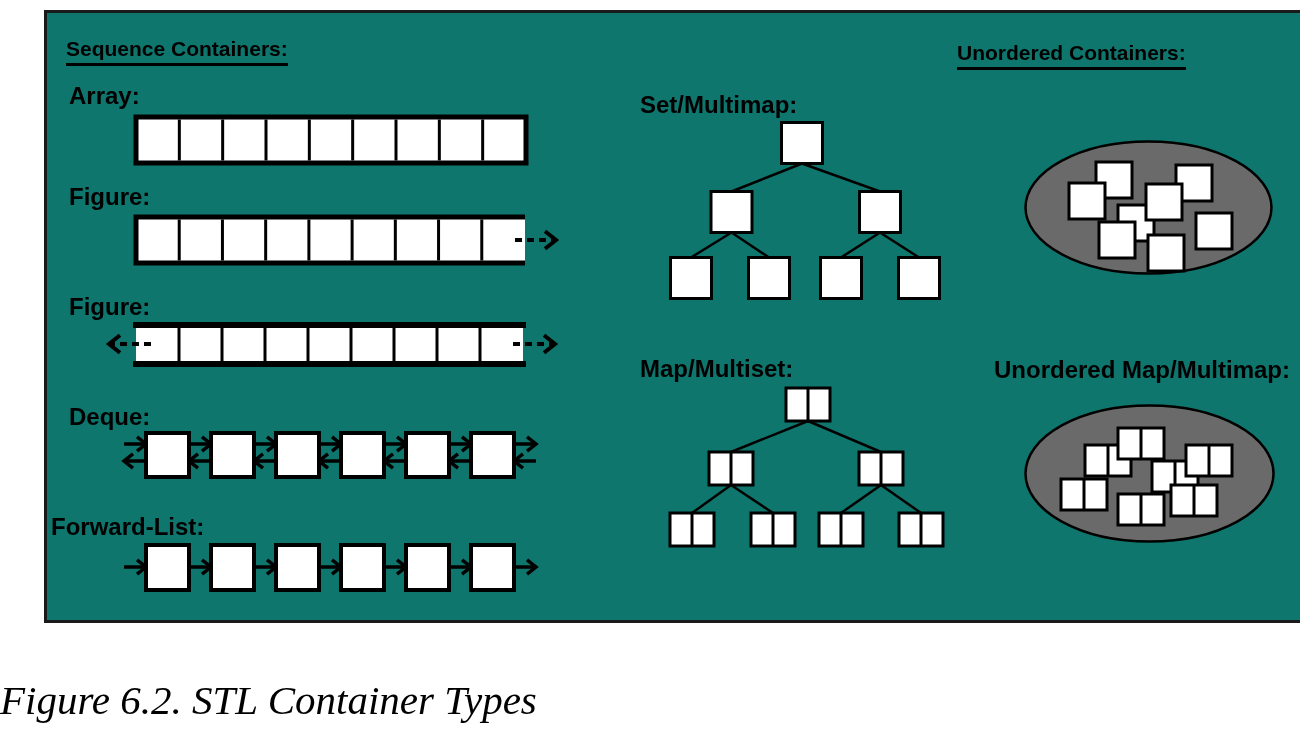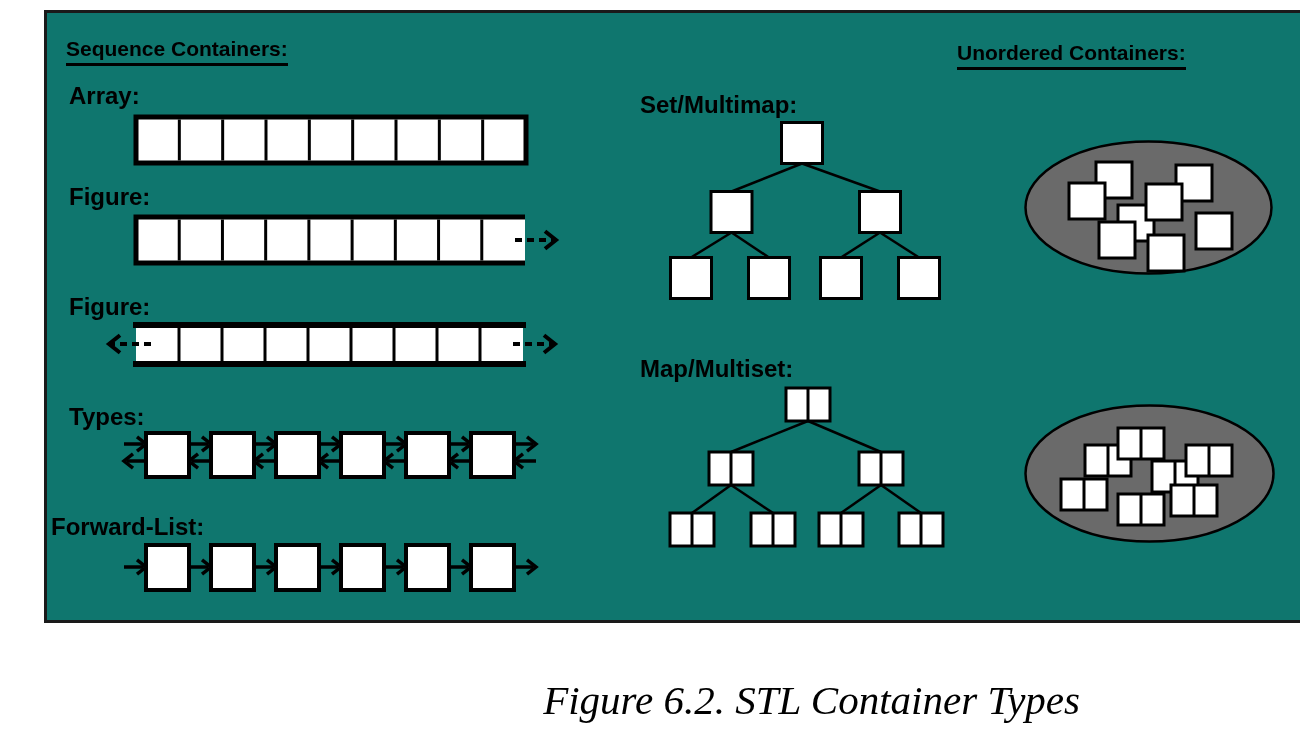--- a/index.html
+++ b/index.html
@@ -15,21 +15,21 @@
   .heading{
     position:absolute;font-weight:bold;font-size:21px;line-height:24px;
     white-space:nowrap;border-bottom:3px solid #000;padding-bottom:2px;
   }
   .lbl{
     position:absolute;font-weight:bold;font-size:24px;line-height:23px;
     white-space:nowrap;
   }
   svg.diag{position:absolute;overflow:visible;}
   .caption{
-    position:absolute;left:0;top:676px;width:1080px;text-align:right;
+    position:absolute;left:0;top:676px;width:1080px;text-align:left;
     font-family:"Liberation Serif",serif;font-style:italic;
     font-size:41px;line-height:48px;white-space:nowrap;
   }
 </style>
 </head>
 <body>
 
 <div class="panel" id="panel" style="background: #0f766e; border-color: rgb(26, 26, 26); margin-left: 36px;">
 
   <div class="heading" style="left:19px;top:24px">Sequence Containers:</div>
@@ -77,21 +77,21 @@
       <line x1="264" y1="19" x2="264" y2="52" stroke="#000000" stroke-width="3"></line>
       <line x1="307" y1="19" x2="307" y2="52" stroke="#000000" stroke-width="3"></line>
       <line x1="350" y1="19" x2="350" y2="52" stroke="#000000" stroke-width="3"></line>
       <line x1="393" y1="19" x2="393" y2="52" stroke="#000000" stroke-width="3"></line>
       <line x1="64" y1="35" x2="25" y2="35" stroke="#000000" stroke-width="4" stroke-dasharray="7 5"></line>
       <path d="M 33 26.2 L 22 35 L 33 43.8" fill="none" stroke="#000000" stroke-width="4" stroke-linejoin="miter"></path>
       <line x1="426" y1="35" x2="465" y2="35" stroke="#000000" stroke-width="4" stroke-dasharray="7 5"></line>
       <path d="M 457 26.2 L 468 35 L 457 43.8" fill="none" stroke="#000000" stroke-width="4" stroke-linejoin="miter"></path>
     </svg>
 
-  <div class="lbl" style="left:22px;top:392px">Types:</div>
+  <div class="lbl" style="left:22px;top:392px">Deque:</div>
   <svg class="diag" id="svg-list" style="left:50px;top:410px" width="470" height="70">
       <line x1="27" y1="21" x2="46" y2="21" stroke="#000000" stroke-width="3.5"></line>
       <path d="M 40 13.8 L 49 21 L 40 28.2" fill="none" stroke="#000000" stroke-width="3.5" stroke-linejoin="miter"></path>
       <line x1="49" y1="38" x2="30" y2="38" stroke="#000000" stroke-width="3.5"></line>
       <path d="M 36 30.8 L 27 38 L 36 45.2" fill="none" stroke="#000000" stroke-width="3.5" stroke-linejoin="miter"></path>
       <line x1="92" y1="21" x2="111" y2="21" stroke="#000000" stroke-width="3.5"></line>
       <path d="M 105 13.8 L 114 21 L 105 28.2" fill="none" stroke="#000000" stroke-width="3.5" stroke-linejoin="miter"></path>
       <line x1="114" y1="38" x2="95" y2="38" stroke="#000000" stroke-width="3.5"></line>
       <path d="M 101 30.8 L 92 38 L 101 45.2" fill="none" stroke="#000000" stroke-width="3.5" stroke-linejoin="miter"></path>
       <line x1="157" y1="21" x2="176" y2="21" stroke="#000000" stroke-width="3.5"></line>
@@ -192,20 +192,21 @@
       <rect x="75" y="29" width="36" height="36" fill="#ffffff" stroke="#000000" stroke-width="3"></rect>
       <rect x="155" y="32" width="36" height="36" fill="#ffffff" stroke="#000000" stroke-width="3"></rect>
       <rect x="97" y="72" width="36" height="36" fill="#ffffff" stroke="#000000" stroke-width="3"></rect>
       <rect x="48" y="50" width="36" height="36" fill="#ffffff" stroke="#000000" stroke-width="3"></rect>
       <rect x="125" y="51" width="36" height="36" fill="#ffffff" stroke="#000000" stroke-width="3"></rect>
       <rect x="175" y="80" width="36" height="36" fill="#ffffff" stroke="#000000" stroke-width="3"></rect>
       <rect x="78" y="89" width="36" height="36" fill="#ffffff" stroke="#000000" stroke-width="3"></rect>
       <rect x="127" y="102" width="36" height="36" fill="#ffffff" stroke="#000000" stroke-width="3"></rect>
     </svg>
 
+  <div class="lbl" style="left:947px;top:345px">Unordered Map/Multimap:</div>
   <svg class="diag" id="svg-umap" style="left:972px;top:392px" width="262" height="148">
       <ellipse cx="130.5" cy="68.5" rx="124" ry="68" fill="#6a6a6a" stroke="#000000" stroke-width="2.5"></ellipse>
       <rect x="133" y="56" width="46" height="31" fill="#ffffff" stroke="#000000" stroke-width="3"></rect>
       <line x1="156" y1="56" x2="156" y2="87" stroke="#000000" stroke-width="3"></line>
       <rect x="66" y="40" width="46" height="31" fill="#ffffff" stroke="#000000" stroke-width="3"></rect>
       <line x1="89" y1="40" x2="89" y2="71" stroke="#000000" stroke-width="3"></line>
       <rect x="99" y="23" width="46" height="31" fill="#ffffff" stroke="#000000" stroke-width="3"></rect>
       <line x1="122" y1="23" x2="122" y2="54" stroke="#000000" stroke-width="3"></line>
       <rect x="167" y="40" width="46" height="31" fill="#ffffff" stroke="#000000" stroke-width="3"></rect>
       <line x1="190" y1="40" x2="190" y2="71" stroke="#000000" stroke-width="3"></line>

